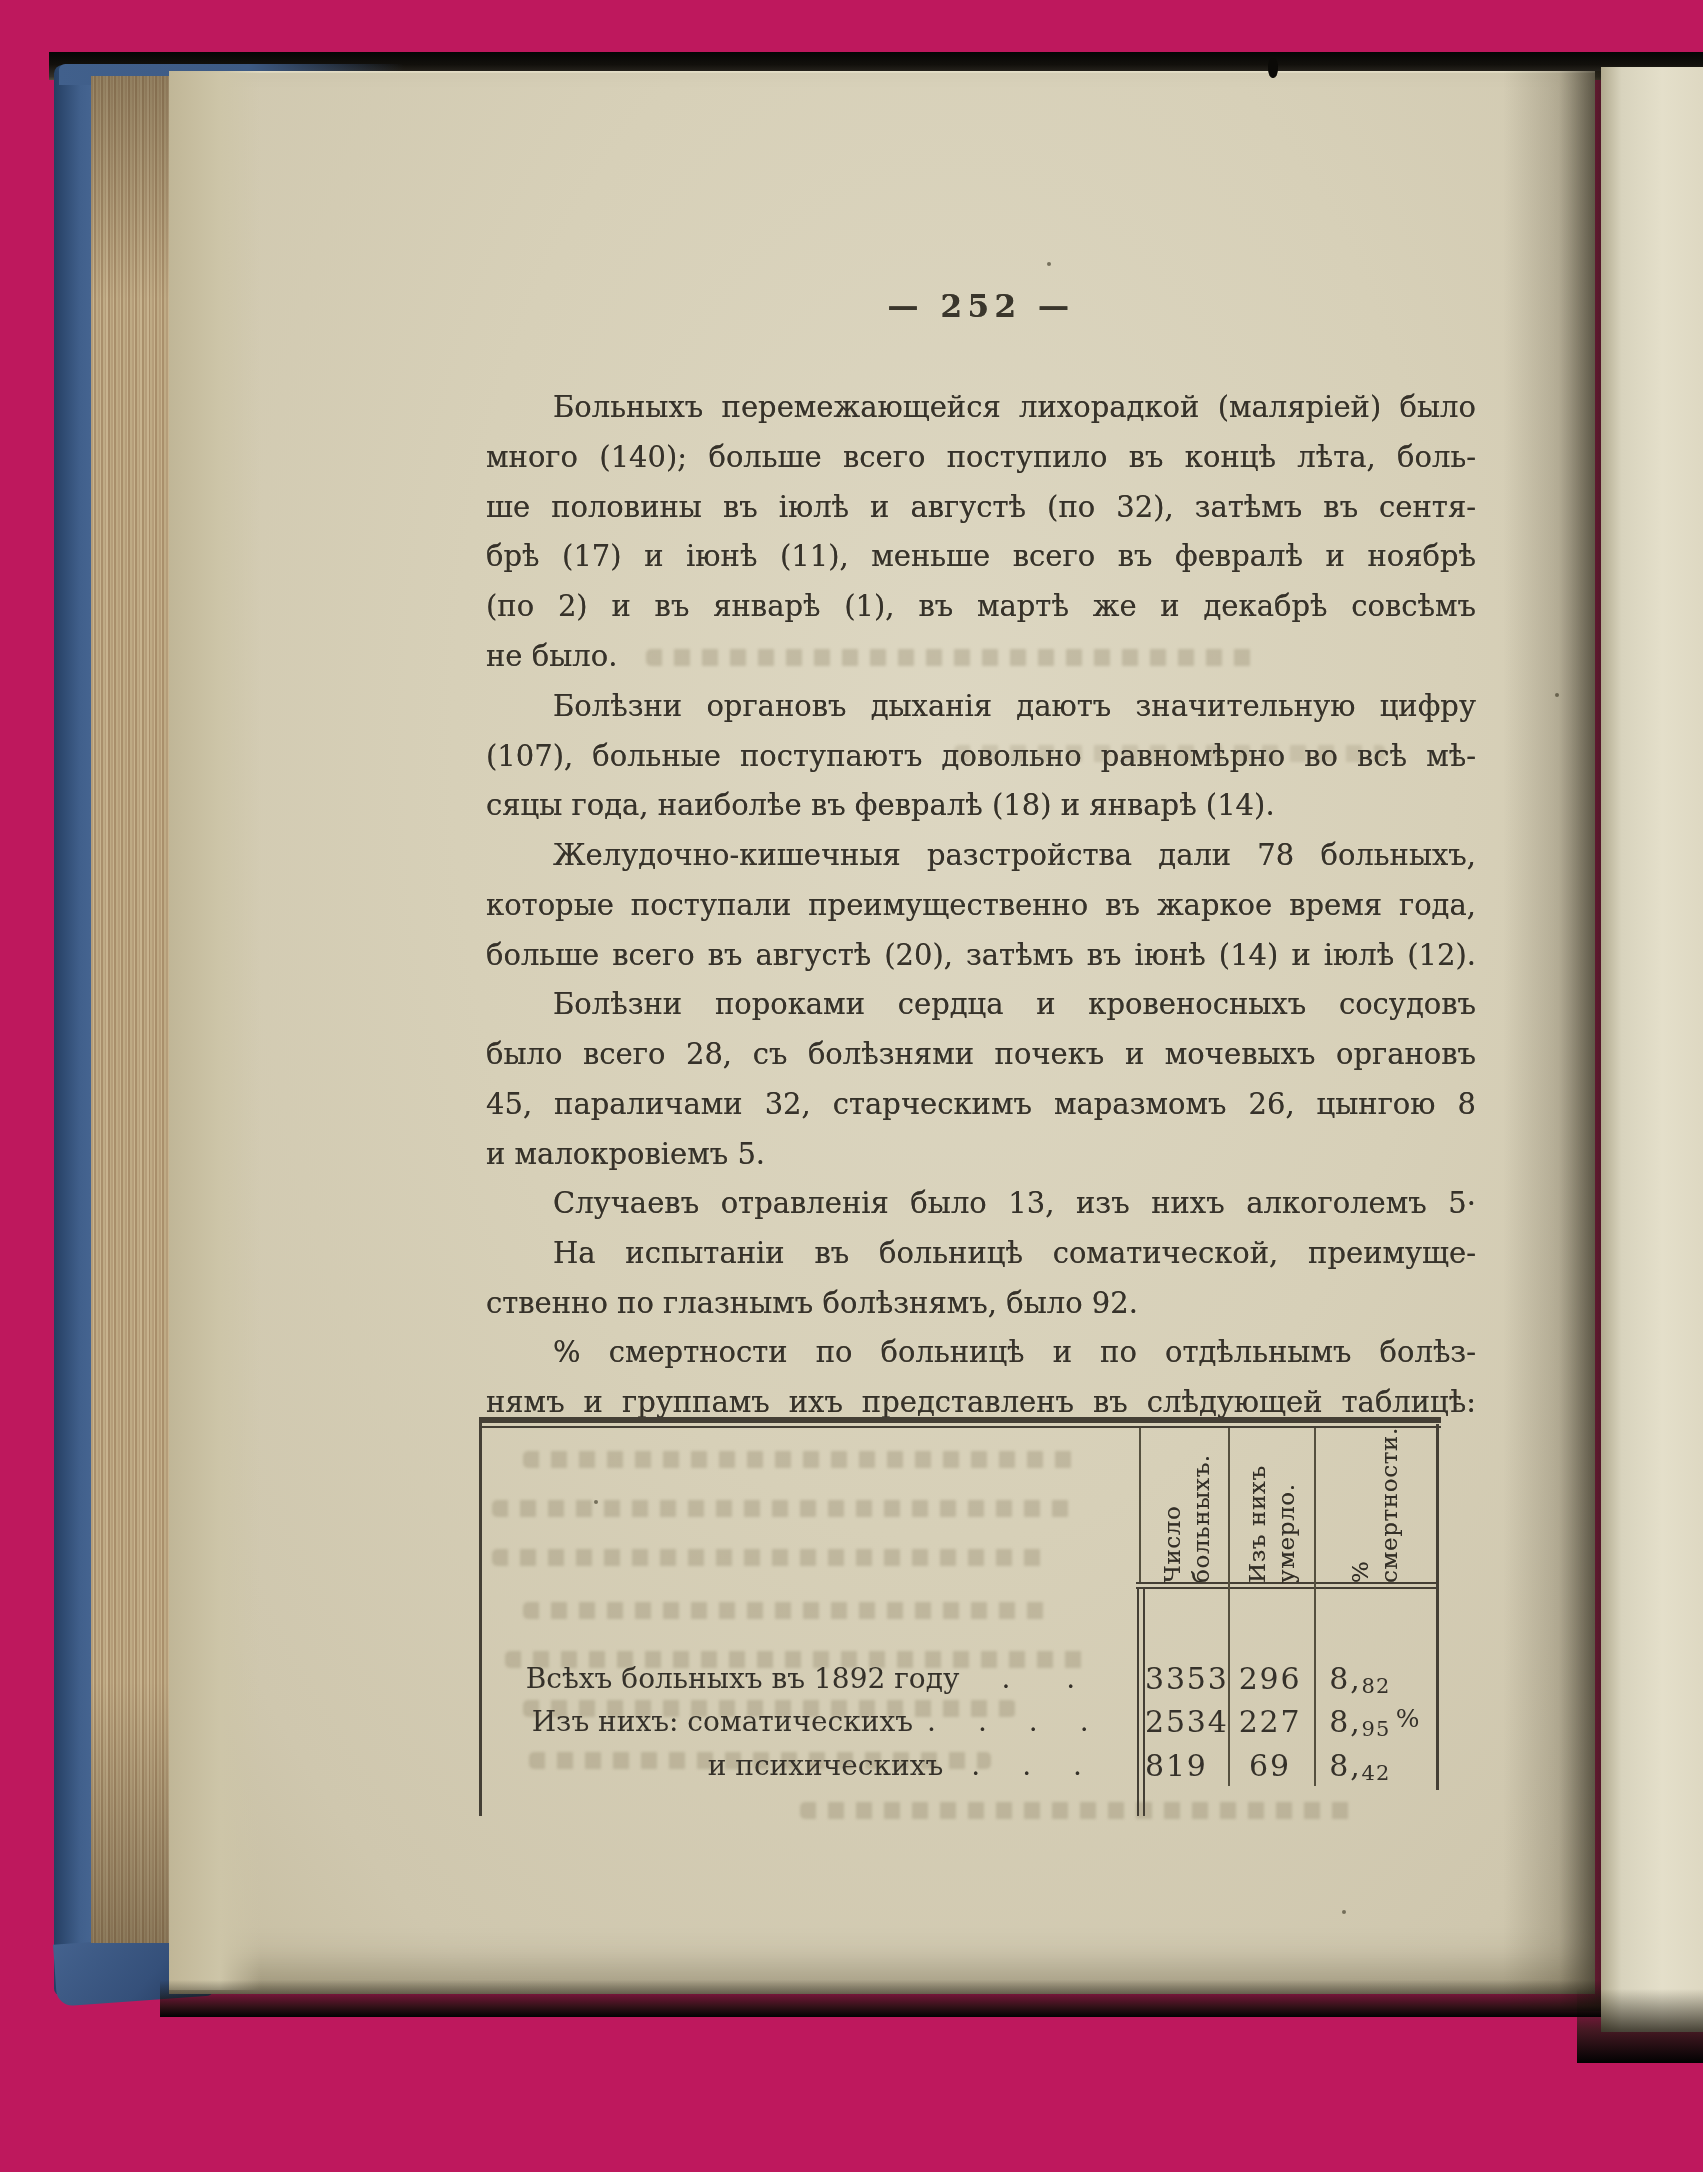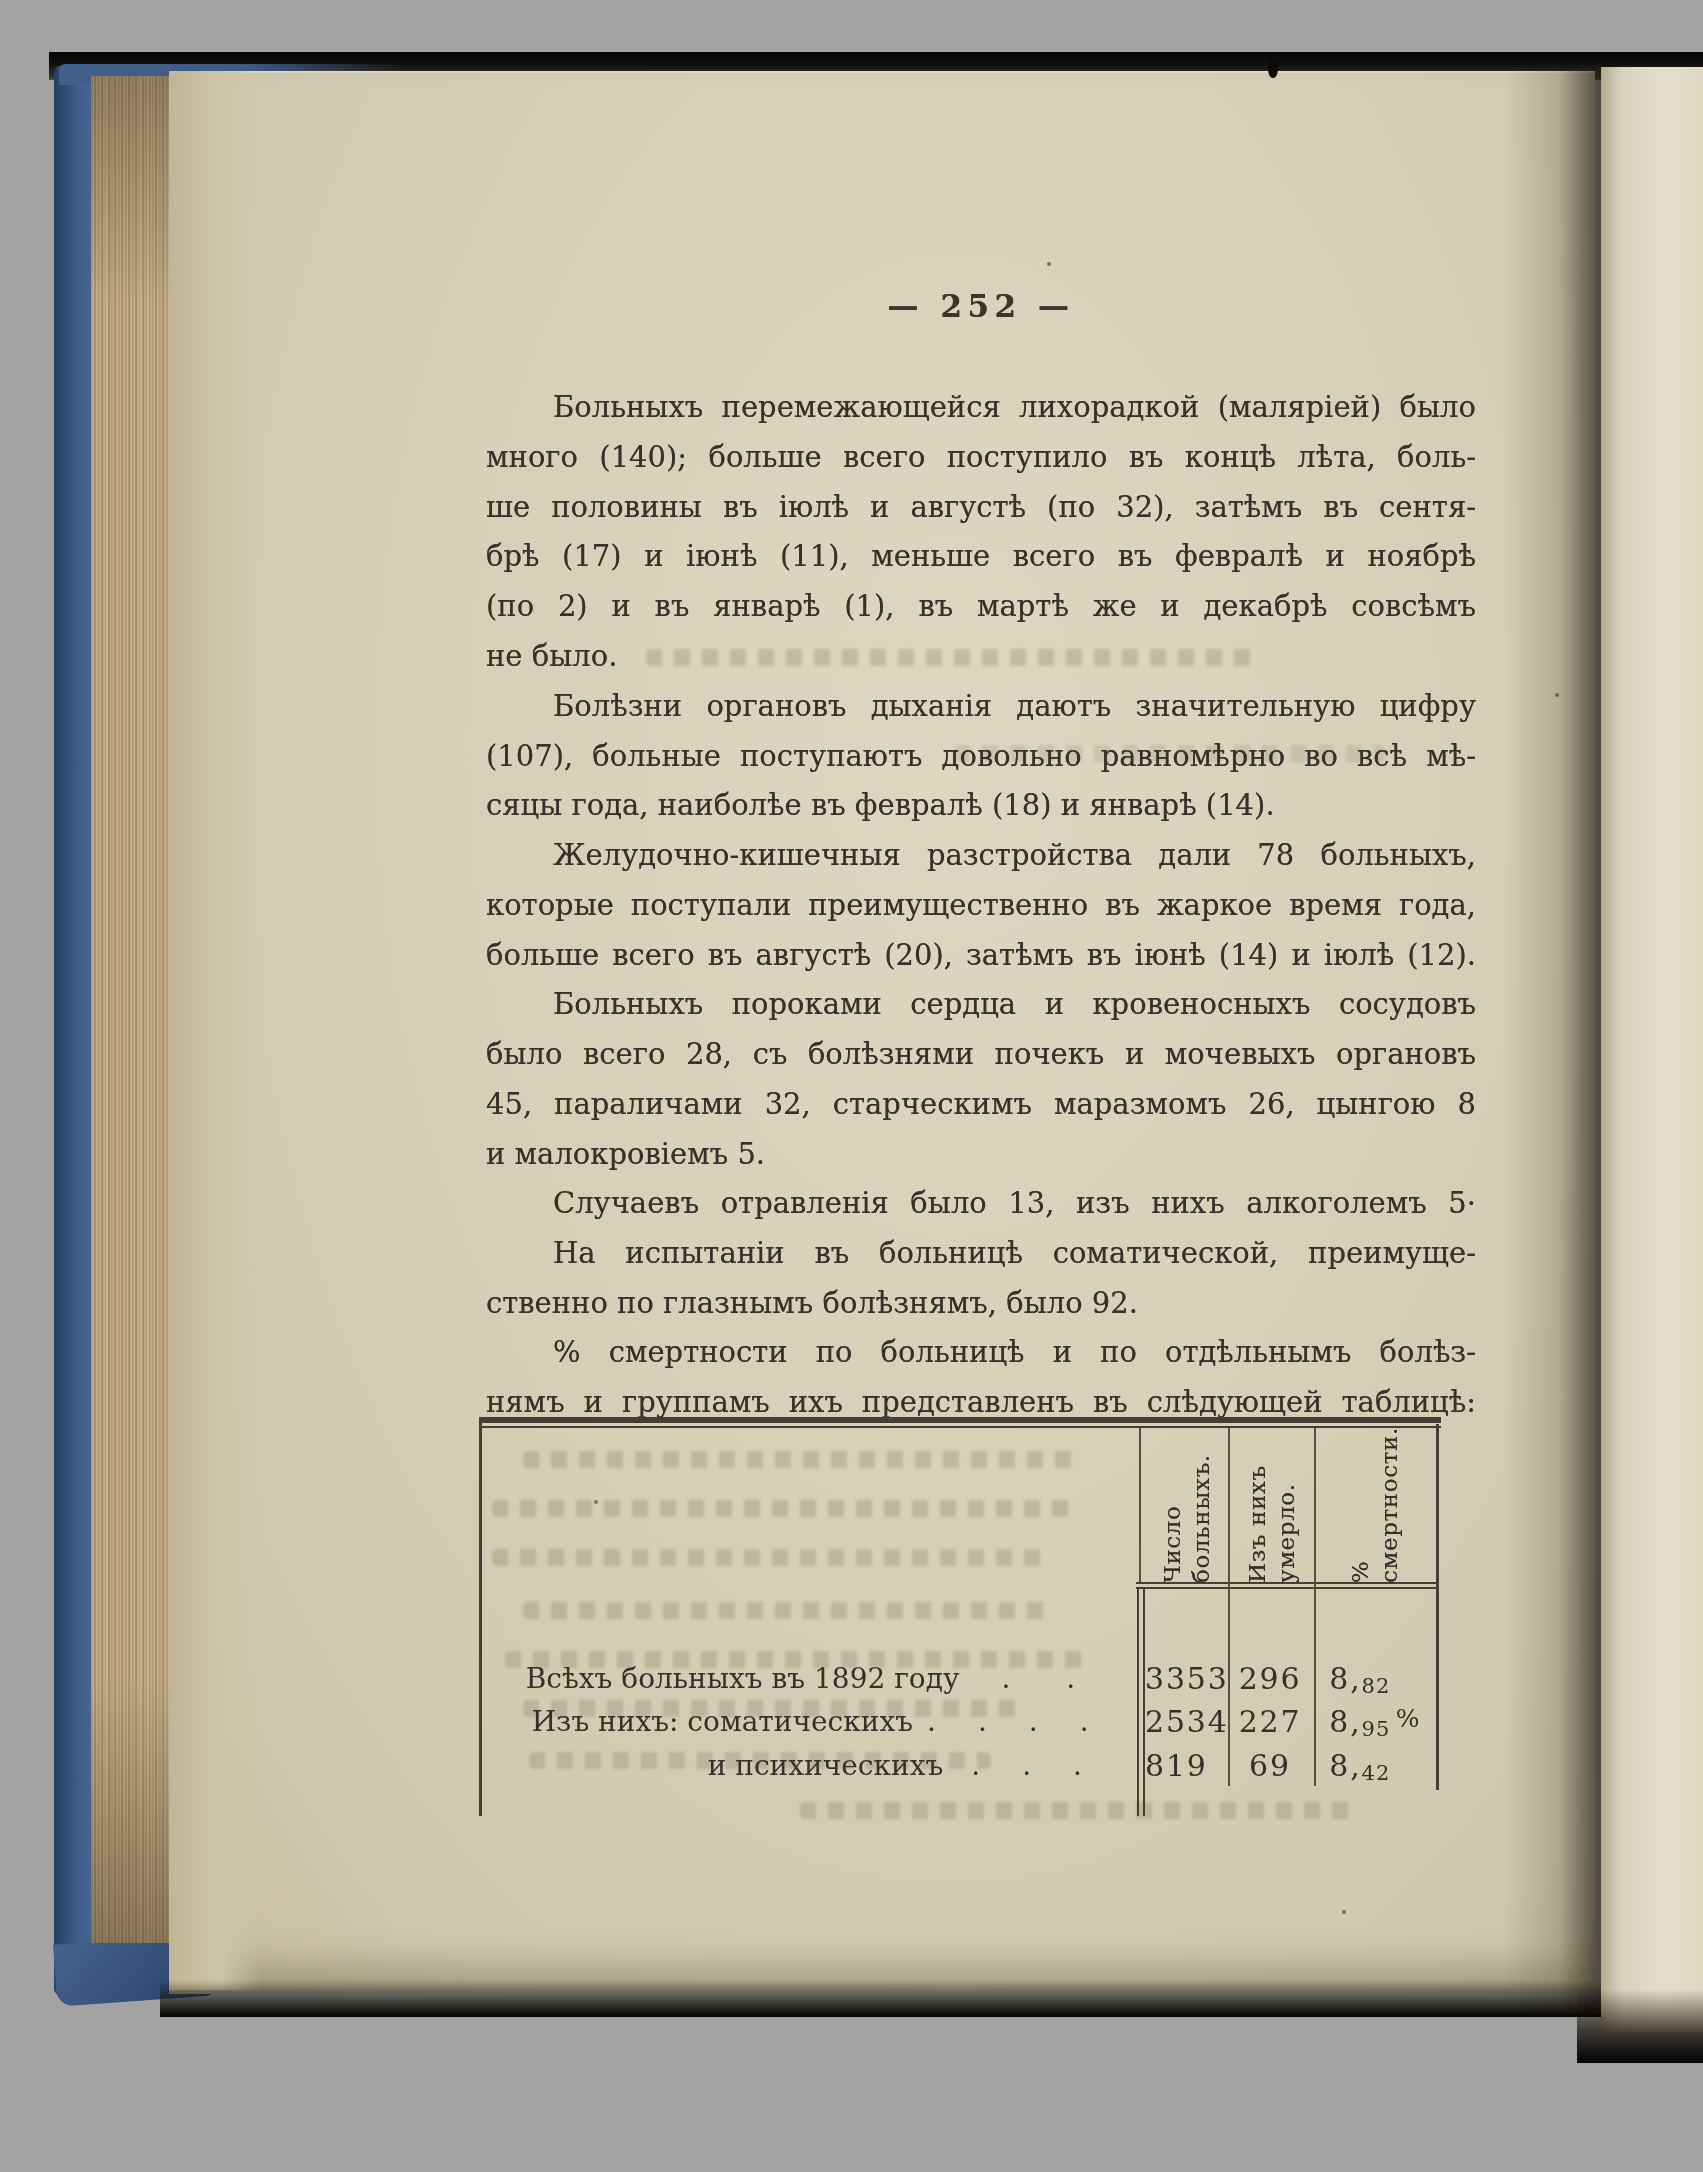--- a/index.html
+++ b/index.html
@@ -1,16 +1,16 @@
 <!DOCTYPE html>
 <html style="font-size:10px"><head>
 <meta charset="utf-8">
 <style>
   html,body{margin:0;padding:0;background:#000;}
-  #canvas{position:relative;width:1703px;height:2172px;background:#a3a3a3;overflow:hidden;
+  #canvas{position:relative;width:1703px;height:2172px;background:#be185d;overflow:hidden;
           font-family:"DejaVu Serif","Liberation Serif",serif;}
 
   
   .top-shadow{position:absolute;left:49px;top:52px;width:1654px;height:28px;
       background:linear-gradient(180deg,#050505 0%,#12100c 45%,#35312a 88%,#55503f 100%);}
   .cover-left{position:absolute;left:54px;top:65px;width:59px;height:1930px;
       background:linear-gradient(90deg,#253f63 0%,#41608c 45%,#476692 70%,#3a5680 100%);
       border-radius:8.6px 0 0 6.2px;}
   .cover-top{position:absolute;left:59px;top:64px;width:345px;height:21px;
       background:linear-gradient(90deg,#41608c 0%,#3d5a84 55%,rgba(40,56,82,0)100%);
@@ -114,21 +114,21 @@
         <div class="text-line just" style="top: 411px;">ше половины въ іюлѣ и августѣ (по 32), затѣмъ въ сентя-</div>
         <div class="text-line just" style="top: 460px;">брѣ (17) и іюнѣ (11), меньше всего въ февралѣ и ноябрѣ</div>
         <div class="text-line just" style="top: 510px;">(по 2) и въ январѣ (1), въ мартѣ же и декабрѣ совсѣмъ</div>
         <div class="text-line" style="top: 560px;">не было.</div>
         <div class="text-line just indent" style="top: 610px;">Болѣзни органовъ дыханія даютъ значительную цифру</div>
         <div class="text-line just" style="top: 660px;">(107), больные поступаютъ довольно равномѣрно во всѣ мѣ-</div>
         <div class="text-line" style="top: 709px;">сяцы года, наиболѣе въ февралѣ (18) и январѣ (14).</div>
         <div class="text-line just indent" style="top: 759px;">Желудочно-кишечныя разстройства дали 78 больныхъ,</div>
         <div class="text-line just" style="top: 809px;">которые поступали преимущественно въ жаркое время года,</div>
         <div class="text-line just" style="top: 859px;">больше всего въ августѣ (20), затѣмъ въ іюнѣ (14) и іюлѣ (12).</div>
-        <div class="text-line just indent" style="top: 908px;">Больныхъ пороками сердца и кровеносныхъ сосудовъ</div>
+        <div class="text-line just indent" style="top: 908px;">Болѣзни пороками сердца и кровеносныхъ сосудовъ</div>
         <div class="text-line just" style="top: 958px;">было всего 28, съ болѣзнями почекъ и мочевыхъ органовъ</div>
         <div class="text-line just" style="top: 1008px;">45, параличами 32, старческимъ маразмомъ 26, цынгою 8</div>
         <div class="text-line" style="top: 1058px;">и малокровіемъ 5.</div>
         <div class="text-line just indent" style="top: 1107px;">Случаевъ отравленія было 13, изъ нихъ алкоголемъ 5·</div>
         <div class="text-line just indent" style="top: 1157px;">На испытаніи въ больницѣ соматической, преимуще-</div>
         <div class="text-line" style="top: 1207px;">ственно по глазнымъ болѣзнямъ, было 92.</div>
         <div class="text-line just" style="top: 1306px;">нямъ и группамъ ихъ представленъ въ слѣдующей таблицѣ:</div>
         <div class="text-line just indent" style="top: 1256px;">% смертности по больницѣ и по отдѣльнымъ болѣз-</div>
       </div>
 

